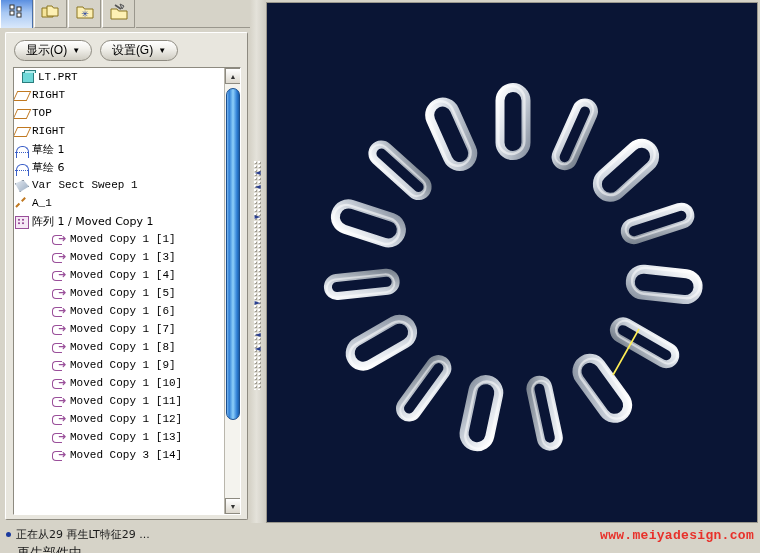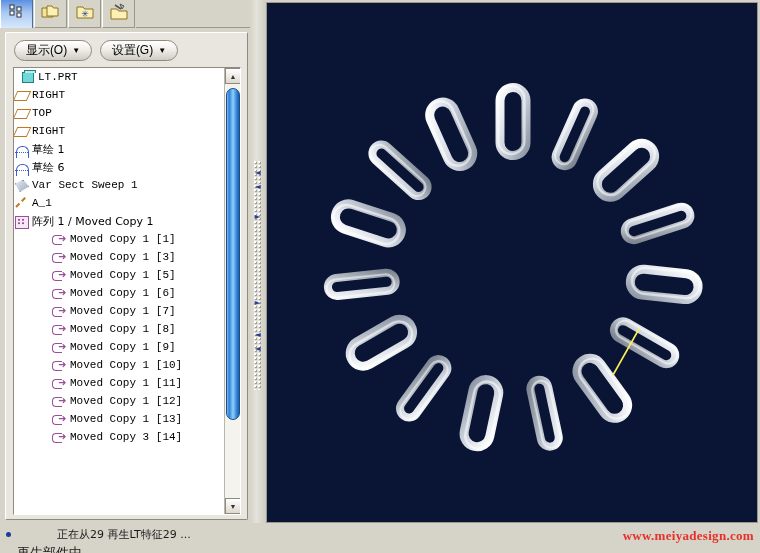--- a/index.html
+++ b/index.html
@@ -223,34 +223,34 @@
   #chain-svg { position:absolute; left:0; top:0; }
 
   
   #statusbar {
     position: absolute; left: 0; top: 523px; width: 760px; height: 30px;
     background: #d6d3c8;
   }
   #status-line1 {
     position: absolute; left: 6px; top: 4px;
     font-family: "DejaVu Sans", sans-serif; font-size: 11px; color: #1a1a1a;
-    display: flex; align-items: center; gap: 41px;
+    display: flex; align-items: center;
   }
   #status-bullet {
     width: 5px; height: 5px; border-radius: 50%;
     background: #1b3a9e; margin-right: 5px; flex: 0 0 5px;
   }
   #status-line2 {
     position: absolute; left: 17px; top: 21px;
     font-family: "DejaVu Sans", sans-serif; font-size: 13px; color: #1a1a1a;
     overflow: hidden; height: 9px;
   }
   #watermark {
     position: absolute; right: 6px; top: 5px;
-    font-family: Liberation Serif, serif;
+    font-family: Liberation Mono, monospace;
     font-size: 13px; font-weight: bold; color: #e8302a;
     letter-spacing: 0.3px;
   }
 </style>
 </head>
 <body>
 
 <div id="app">
 
   <div id="left-panel">
@@ -346,20 +346,24 @@
               <span class="ticon ic-pattern"></span>
               <span class="lbl">阵列 1 / Moved Copy 1</span>
             </div>
             <div class="trow indent2">
               <span class="ticon ic-moved"></span>
               <span class="lbl">Moved Copy 1 [1]</span>
             </div>
             <div class="trow indent2">
               <span class="ticon ic-moved"></span>
               <span class="lbl">Moved Copy 1 [3]</span>
+            </div>
+            <div class="trow indent2">
+              <span class="ticon ic-moved"></span>
+              <span class="lbl">Moved Copy 1 [4]</span>
             </div>
             <div class="trow indent2">
               <span class="ticon ic-moved"></span>
               <span class="lbl">Moved Copy 1 [5]</span>
             </div>
             <div class="trow indent2">
               <span class="ticon ic-moved"></span>
               <span class="lbl">Moved Copy 1 [6]</span>
             </div>
             <div class="trow indent2">

